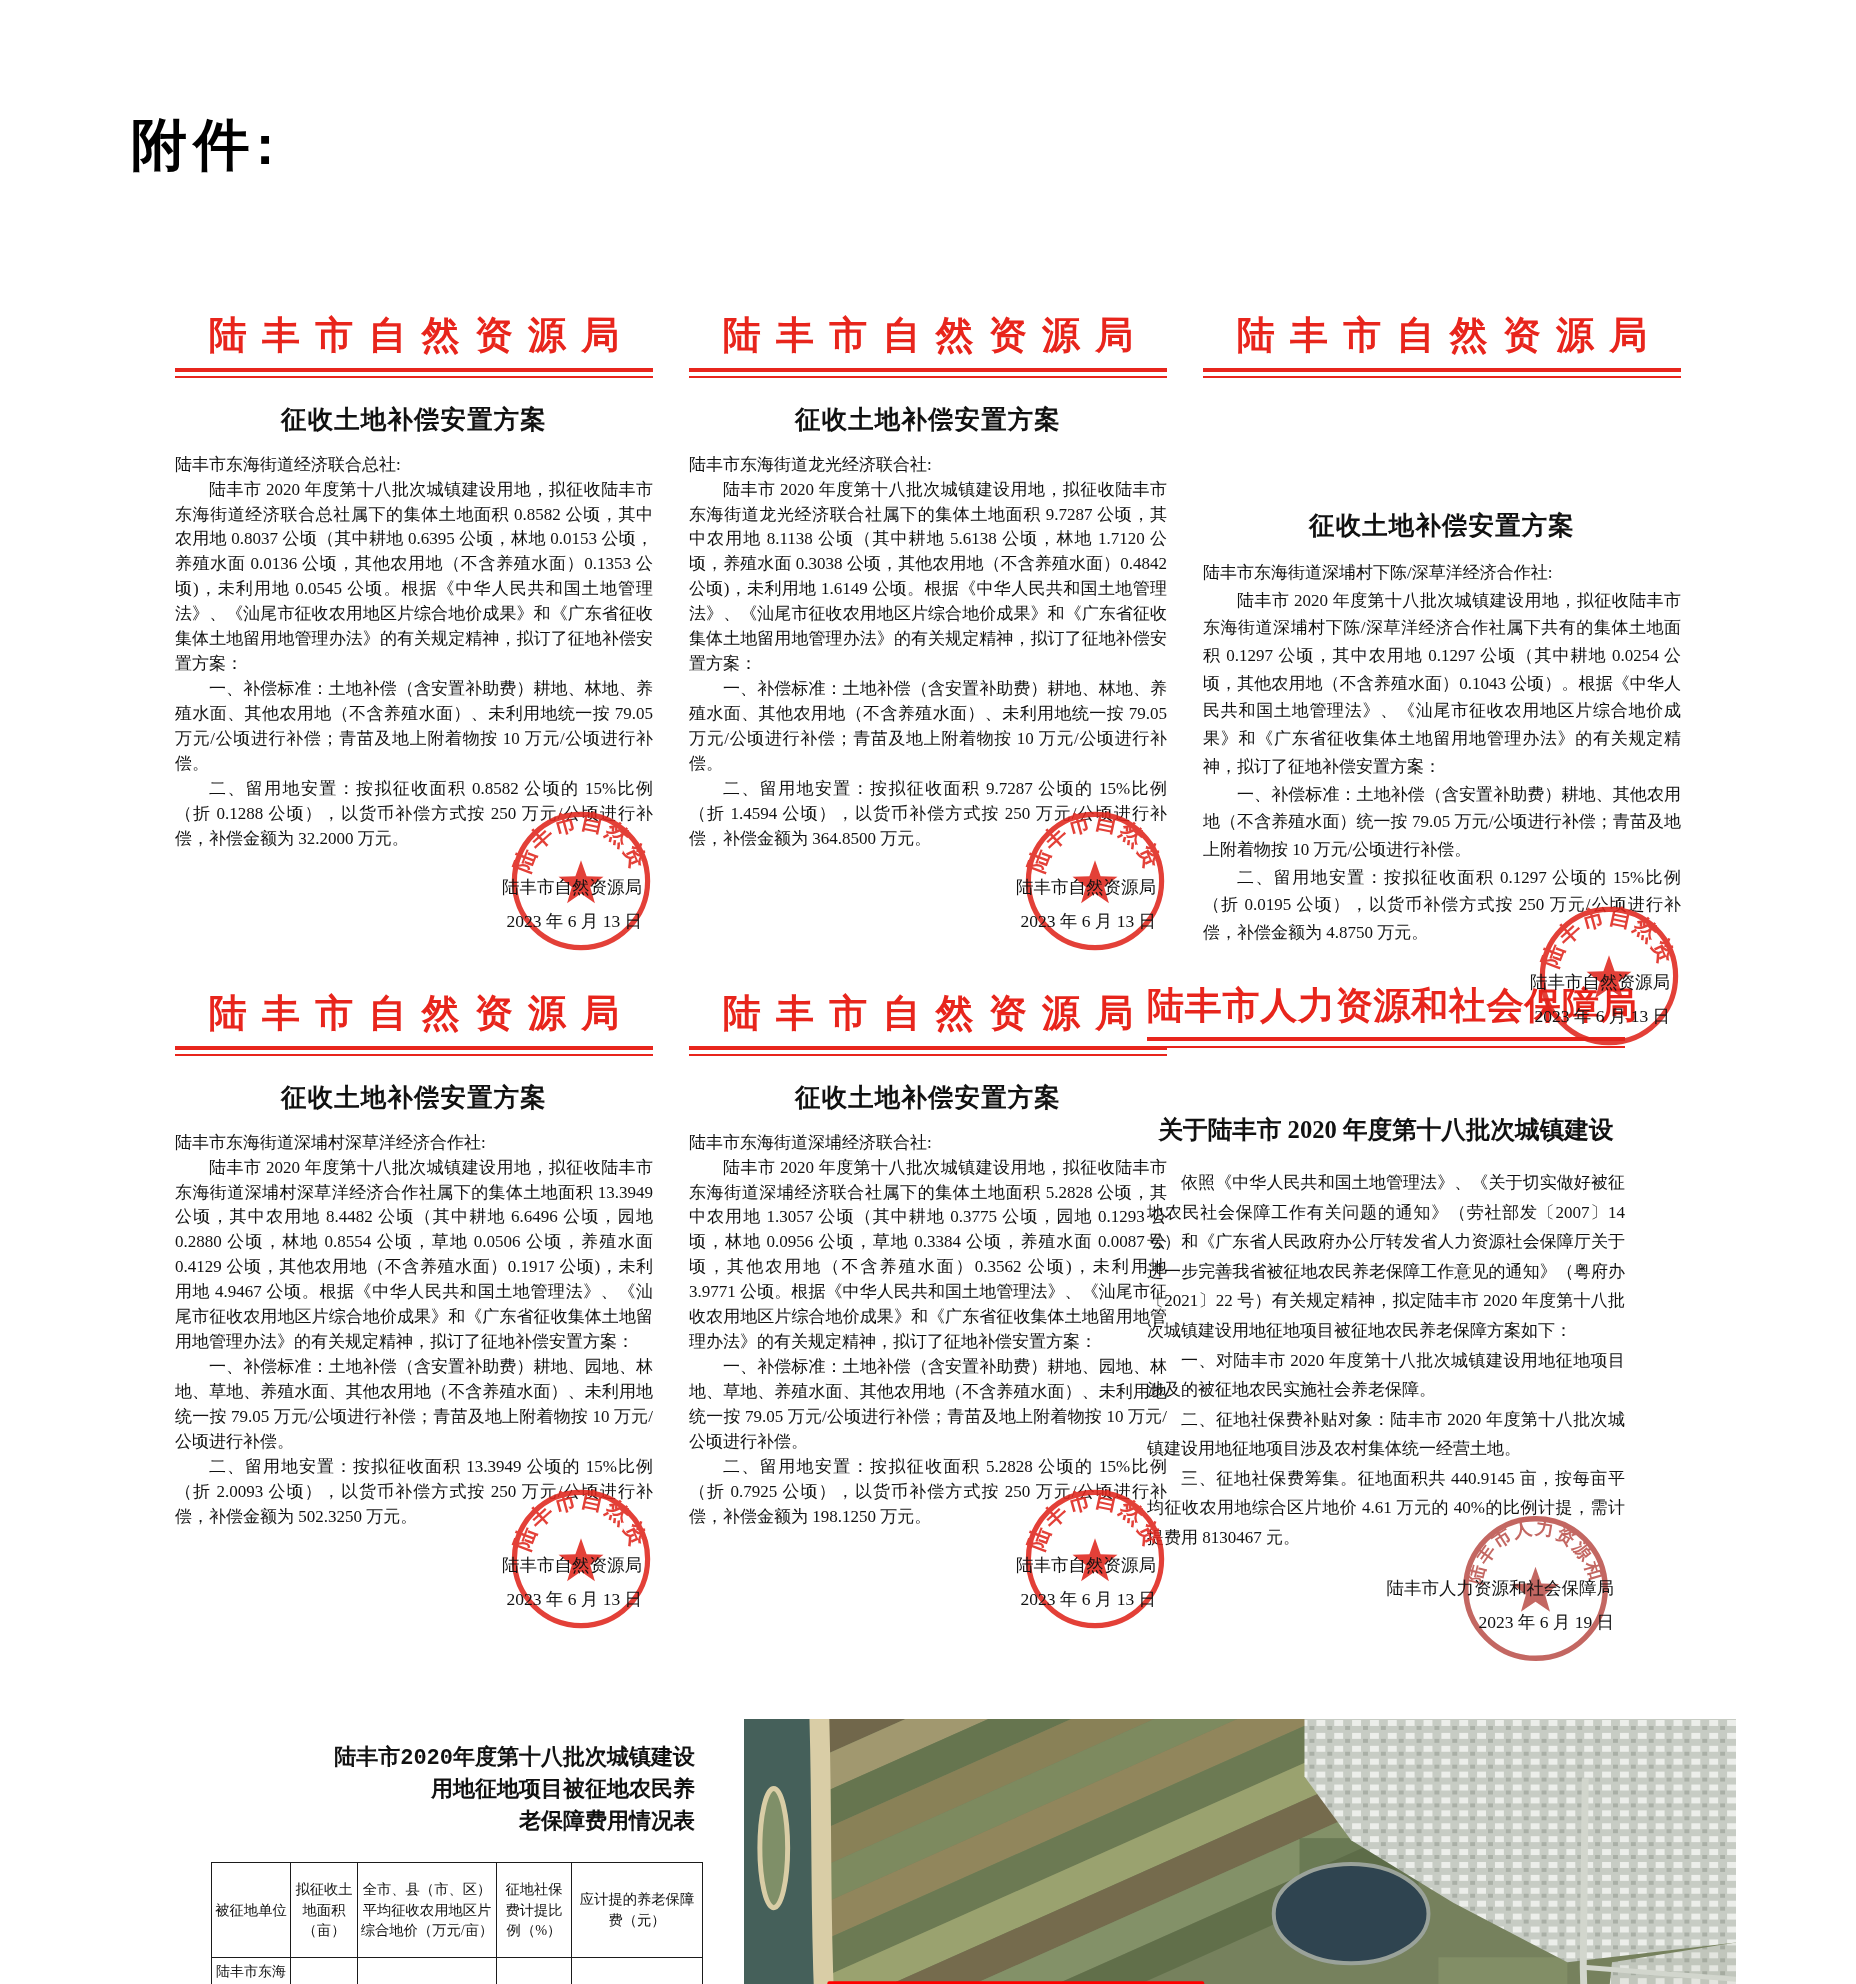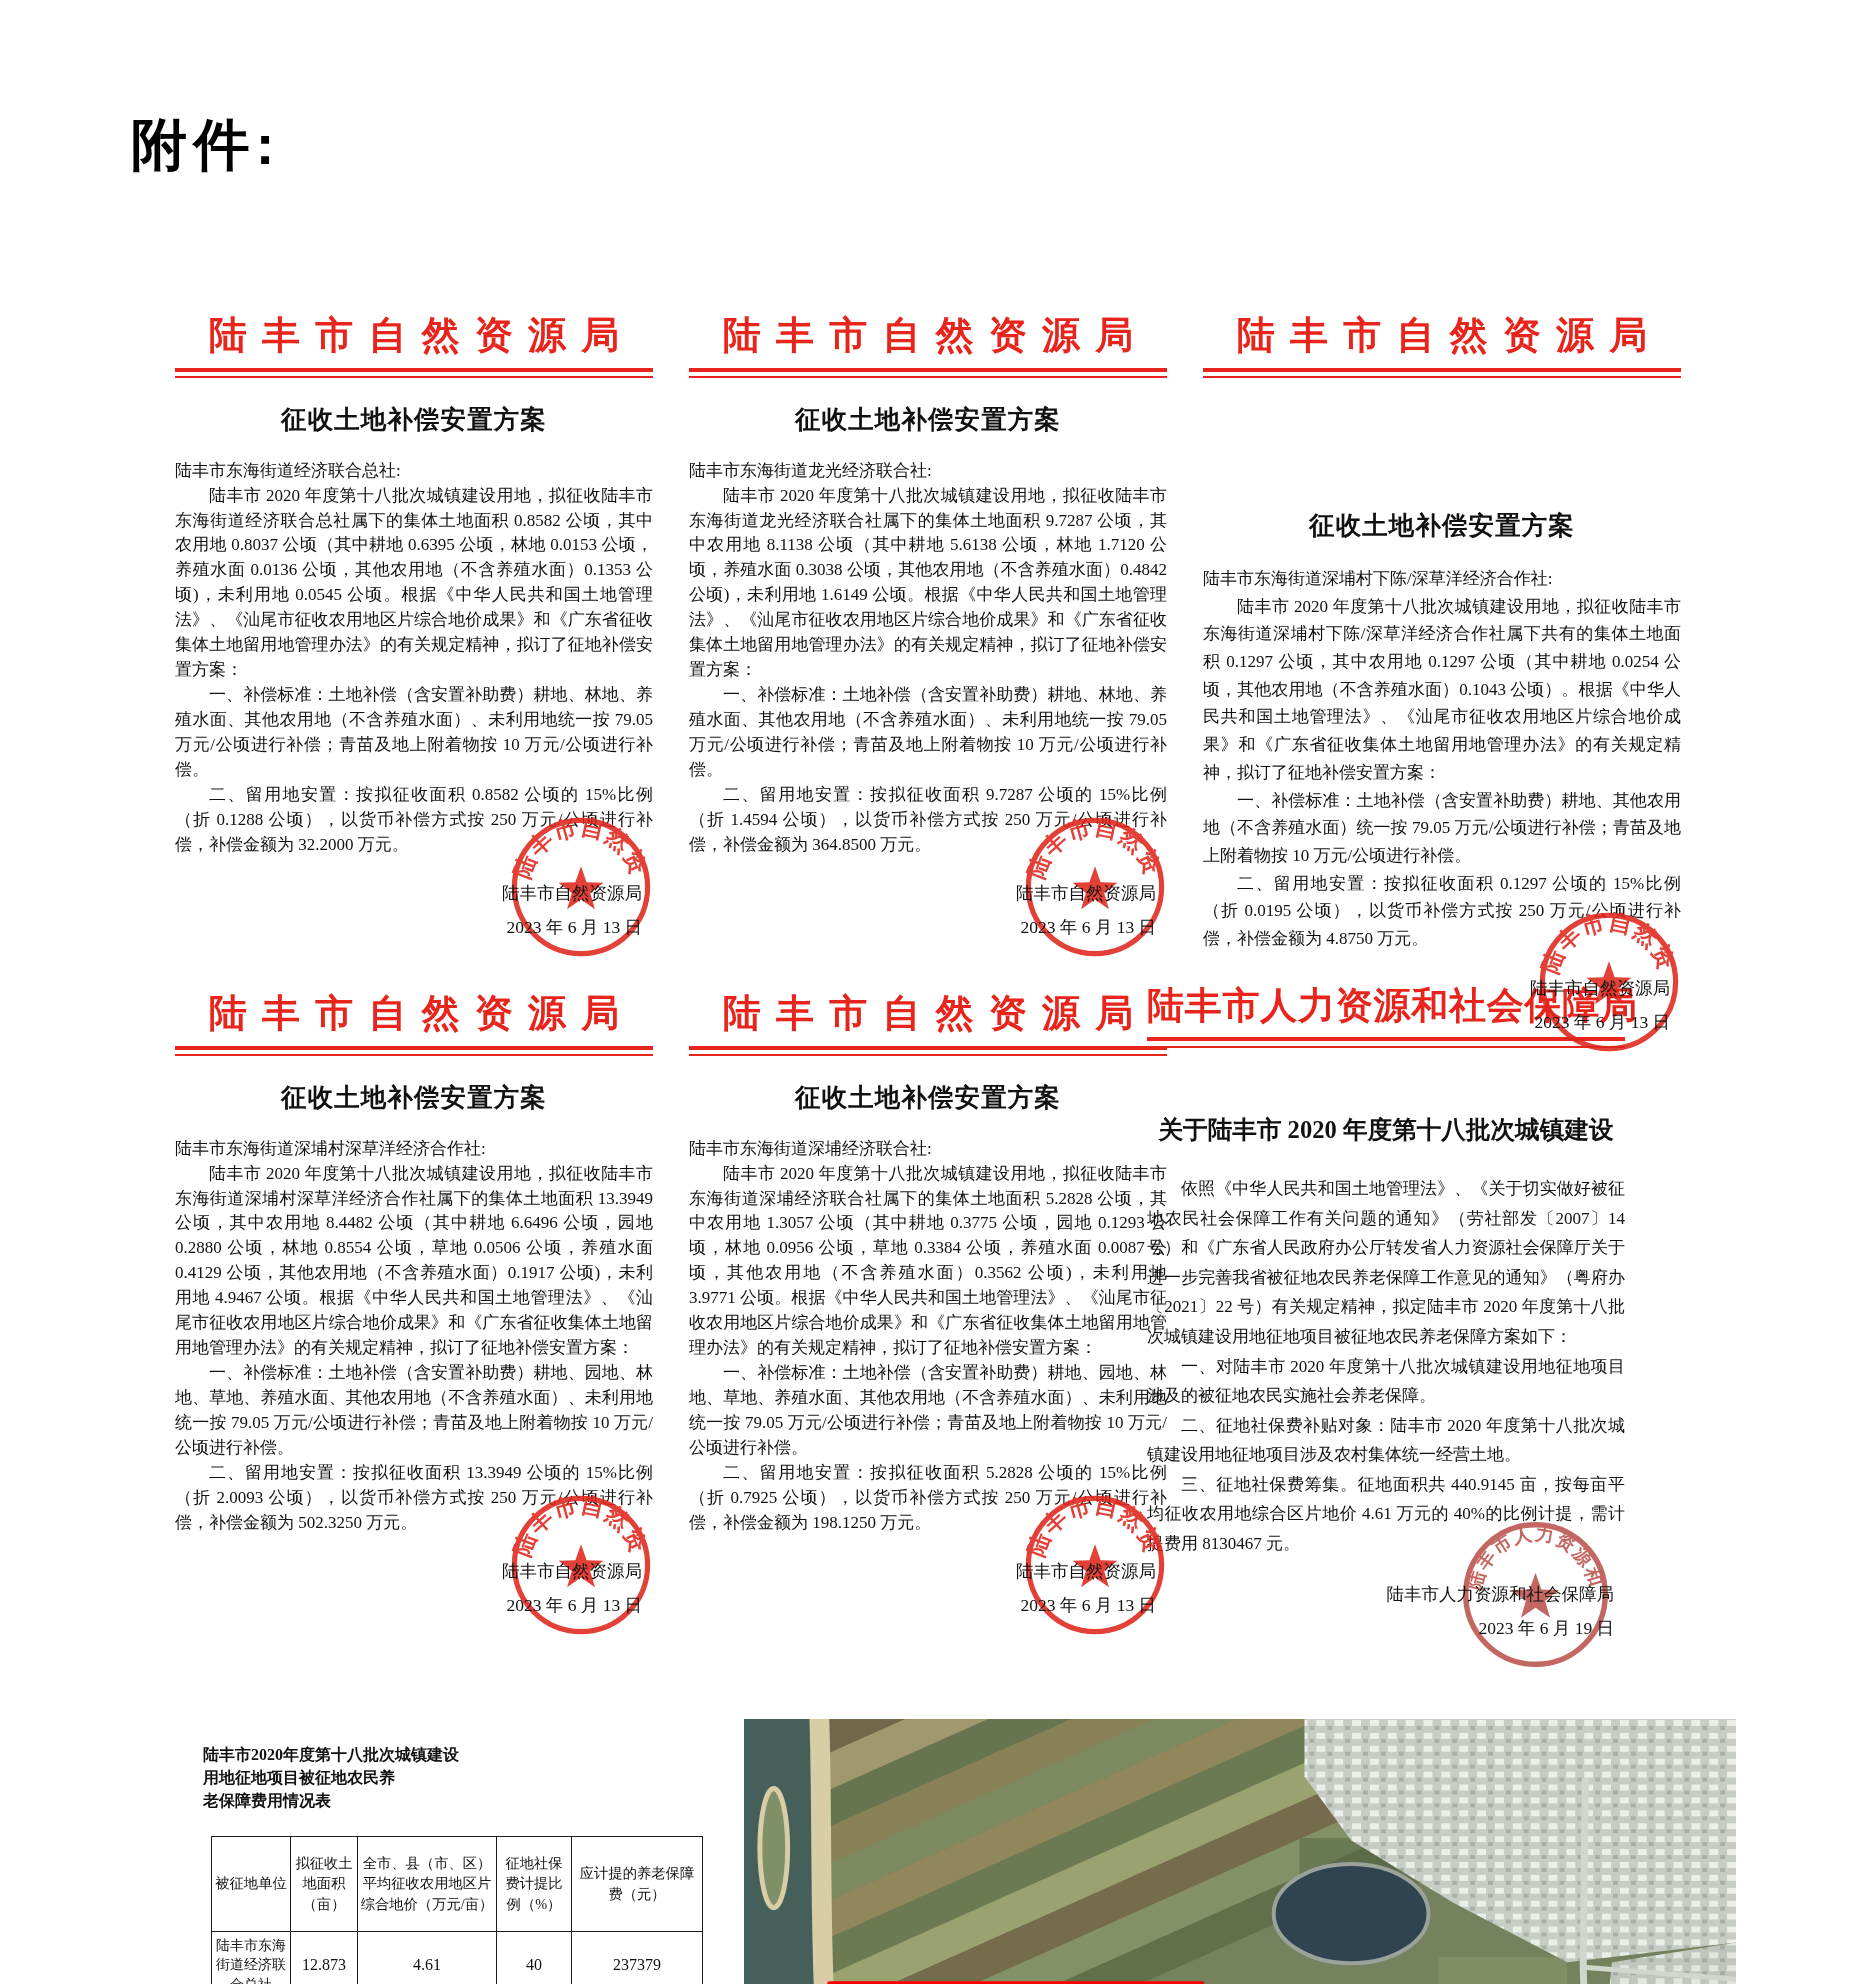--- a/index.html
+++ b/index.html
@@ -19,40 +19,40 @@
 
   .doc{width:100%;}
   .doc-agency{margin:0;font-size:38px;line-height:1.12;color:#e8251c;text-align:center;
     letter-spacing:0.40em;text-indent:0.40em;white-space:nowrap;font-weight:700;}
   .doc--hr .doc-agency{letter-spacing:0.02em;text-indent:0;font-size:37px;}
   .doc-rule{margin-top:11px;}
   .rule-thick{border-top:4.4px solid #e8251c;}
   .rule-thin{border-top:2px solid #e8251c;margin-top:4.4px;}
   .doc-title{margin:24.6px 0 0;font-size:25.4px;text-align:center;font-weight:700;letter-spacing:1.2px;}
   .doc-title2{margin:60px 0 0;font-size:24.6px;text-align:center;font-weight:700;line-height:1.8;}
-  .doc-body{margin-top:22px;font-size:17px;line-height:1.47;text-align:justify;}
+  .doc-body{margin-top:16px;font-size:17px;line-height:1.47;text-align:justify;}
   .doc--hr .doc-body{line-height:1.74;}
   .doc--tall .doc-title{margin-top:131px;}
   .doc--tall .doc-body{line-height:1.63;font-family:Liberation Serif, serif;}
   .para{margin:0;text-indent:2em;}
   .salutation{margin:0;text-indent:0;}
   .doc-sign{position:relative;margin-top:18px;padding-right:11px;text-align:right;font-size:17.5px;line-height:1.95;}
   .sign-name,.sign-date{position:relative;z-index:2;}
 
   .stamp{position:absolute;width:148px;height:148px;right:-2.4px;top:-63px;opacity:.88;z-index:1;}
   .stamp-ring{fill:none;stroke:#e0261d;stroke-width:7;}
   .stamp-text{fill:#e0261d;font-size:31px;font-weight:700;letter-spacing:2px;font-family:"Liberation Sans",sans-serif;}
   .stamp-star{fill:#e0261d;}
   .stamp--hr .stamp-ring{stroke:#b5423c;}
   .stamp--hr .stamp-text{fill:#b5423c;font-size:24px;}
   .stamp--hr .stamp-star{fill:#b5423c;}
   .doc--hr .stamp{width:155px;height:155px;top:-60px;right:12px;opacity:.8;}
 
   .table-block{position:absolute;left:159px;top:1743px;width:564px;}
-  .table-title{margin:0 0 0 44px;width:492px;text-align:left;font-size:16px;font-weight:700;line-height:1.45;}
+  .table-title{margin:0 0 0 44px;width:492px;text-align:right;font-size:22px;font-weight:700;line-height:1.45;font-family:Liberation Mono, monospace;}
   table.sec{border-collapse:collapse;margin:23px 0 0 52px;width:492px;font-size:15px;table-layout:fixed;}
   table.sec th,table.sec td{border:1.6px solid #1b1b1b;text-align:center;vertical-align:middle;padding:4px 2.4px;}
   table.sec th{font-size:14.3px;font-weight:400;line-height:1.42;}
   .cell-unit{font-size:14px;line-height:1.42;}
   .num{font-size:16px;}
   tr.hdr{height:95px;}
   tr.r1{height:60px;}
 
   .map-block{position:absolute;left:744px;top:1719px;width:992px;height:711px;}
   .map-block svg{display:block;width:100%;height:100%;}

